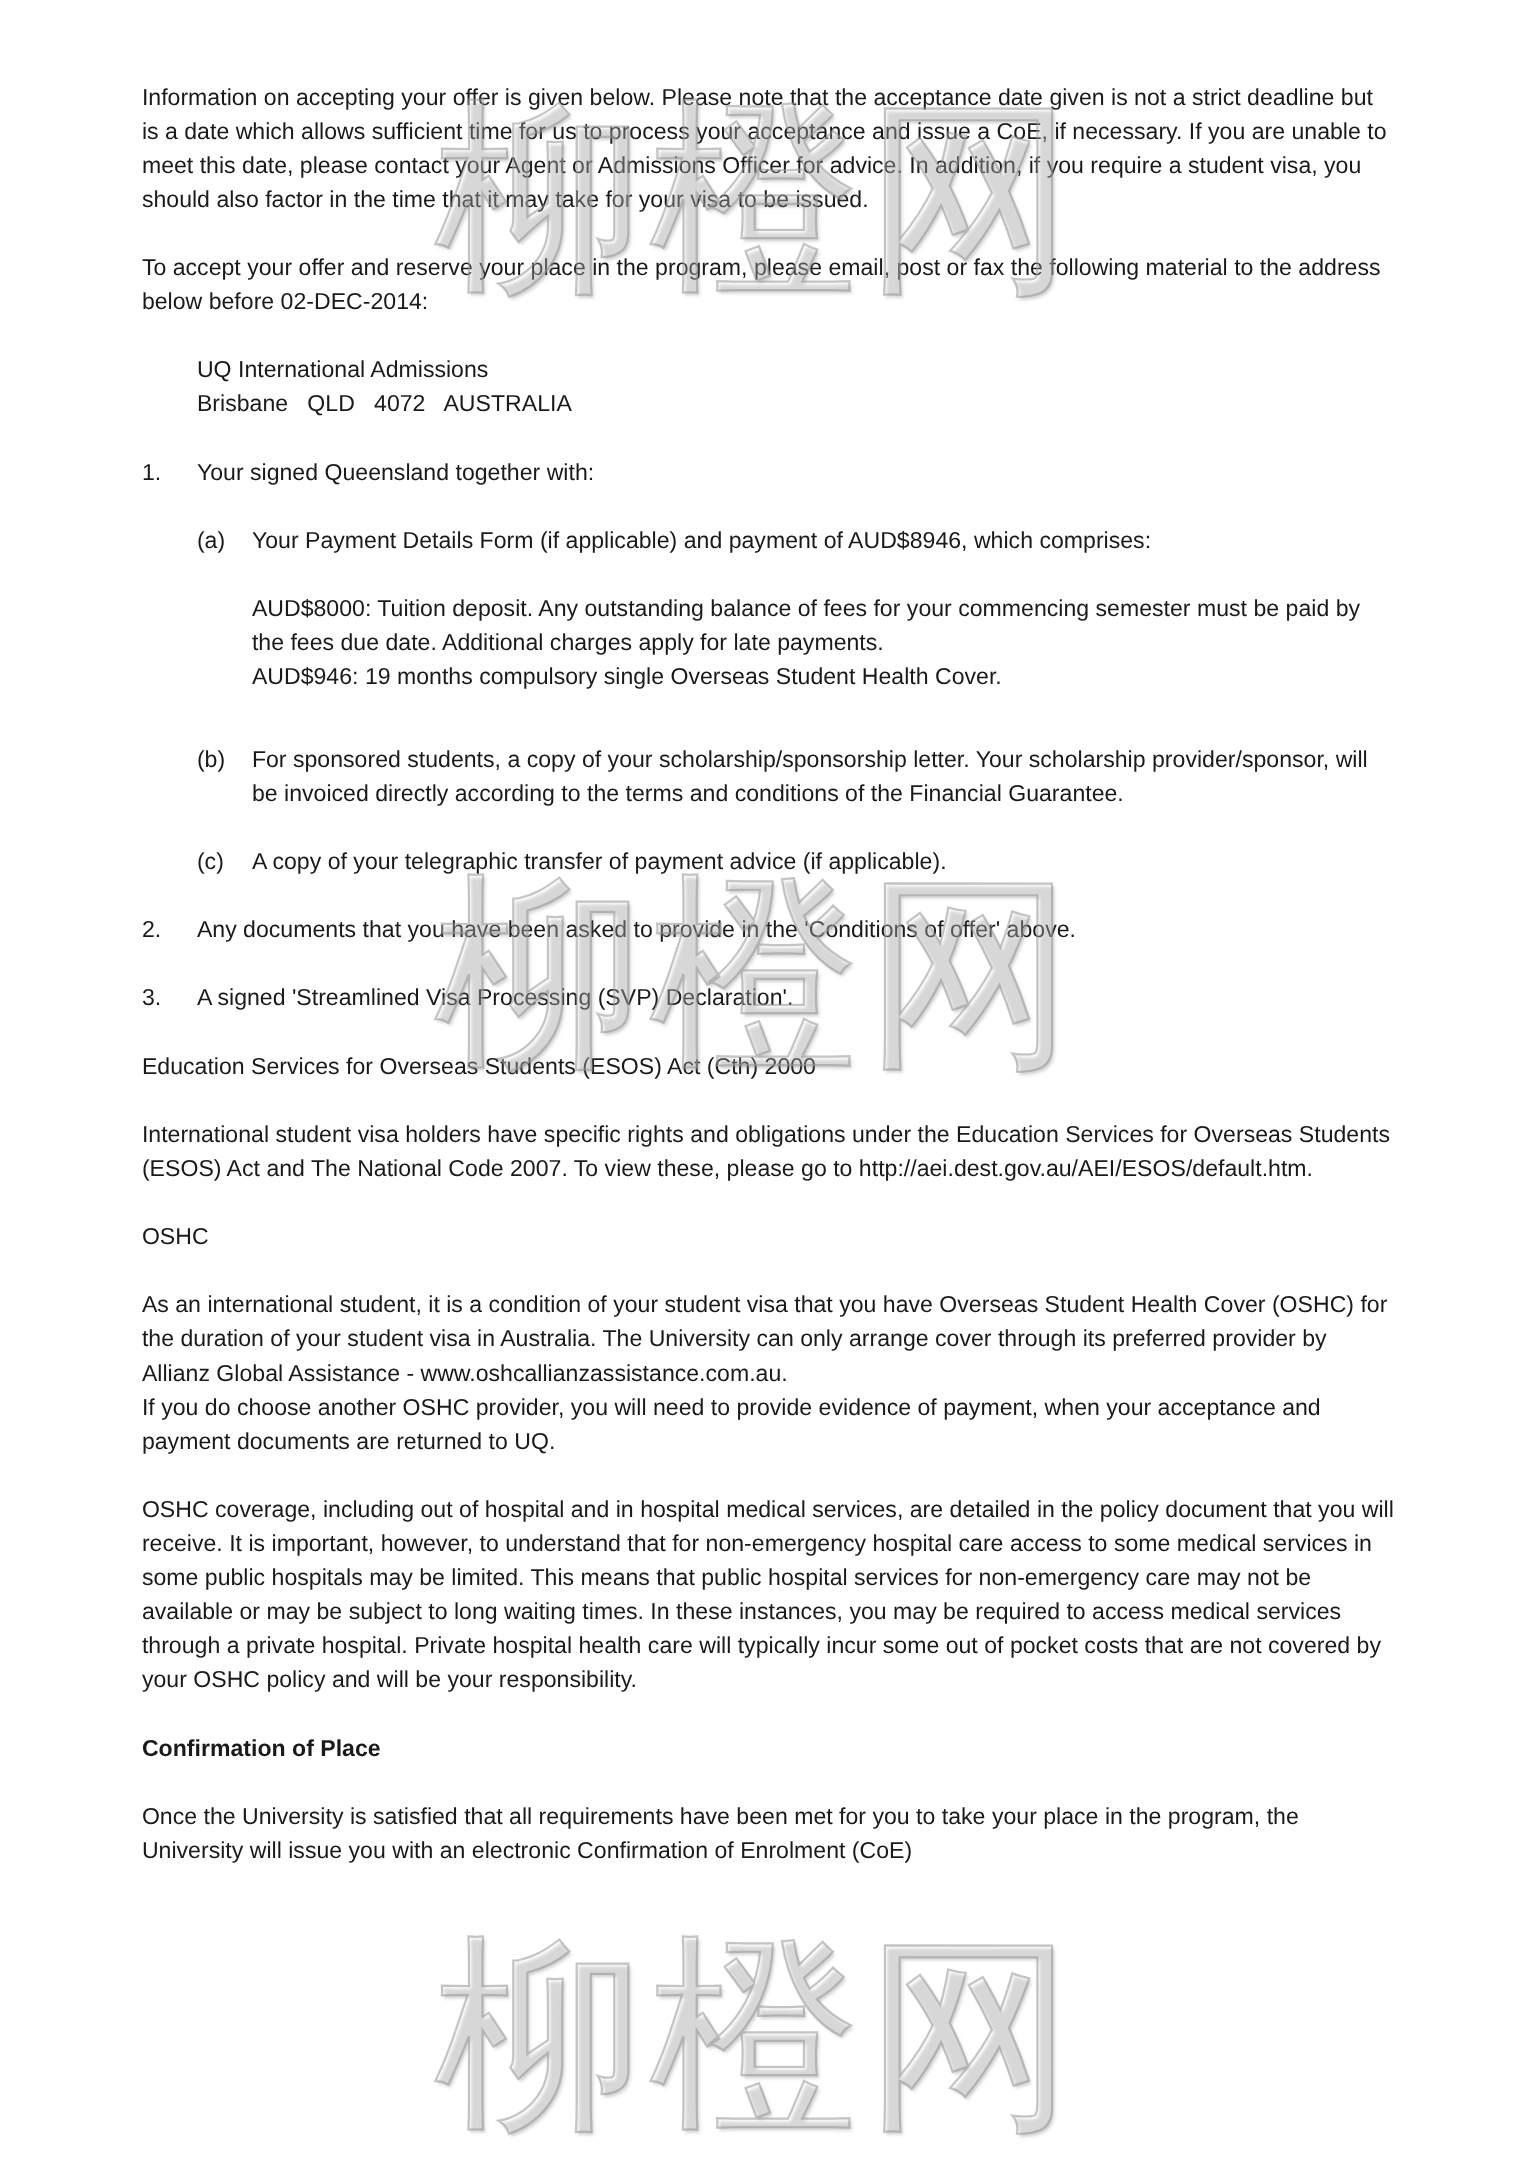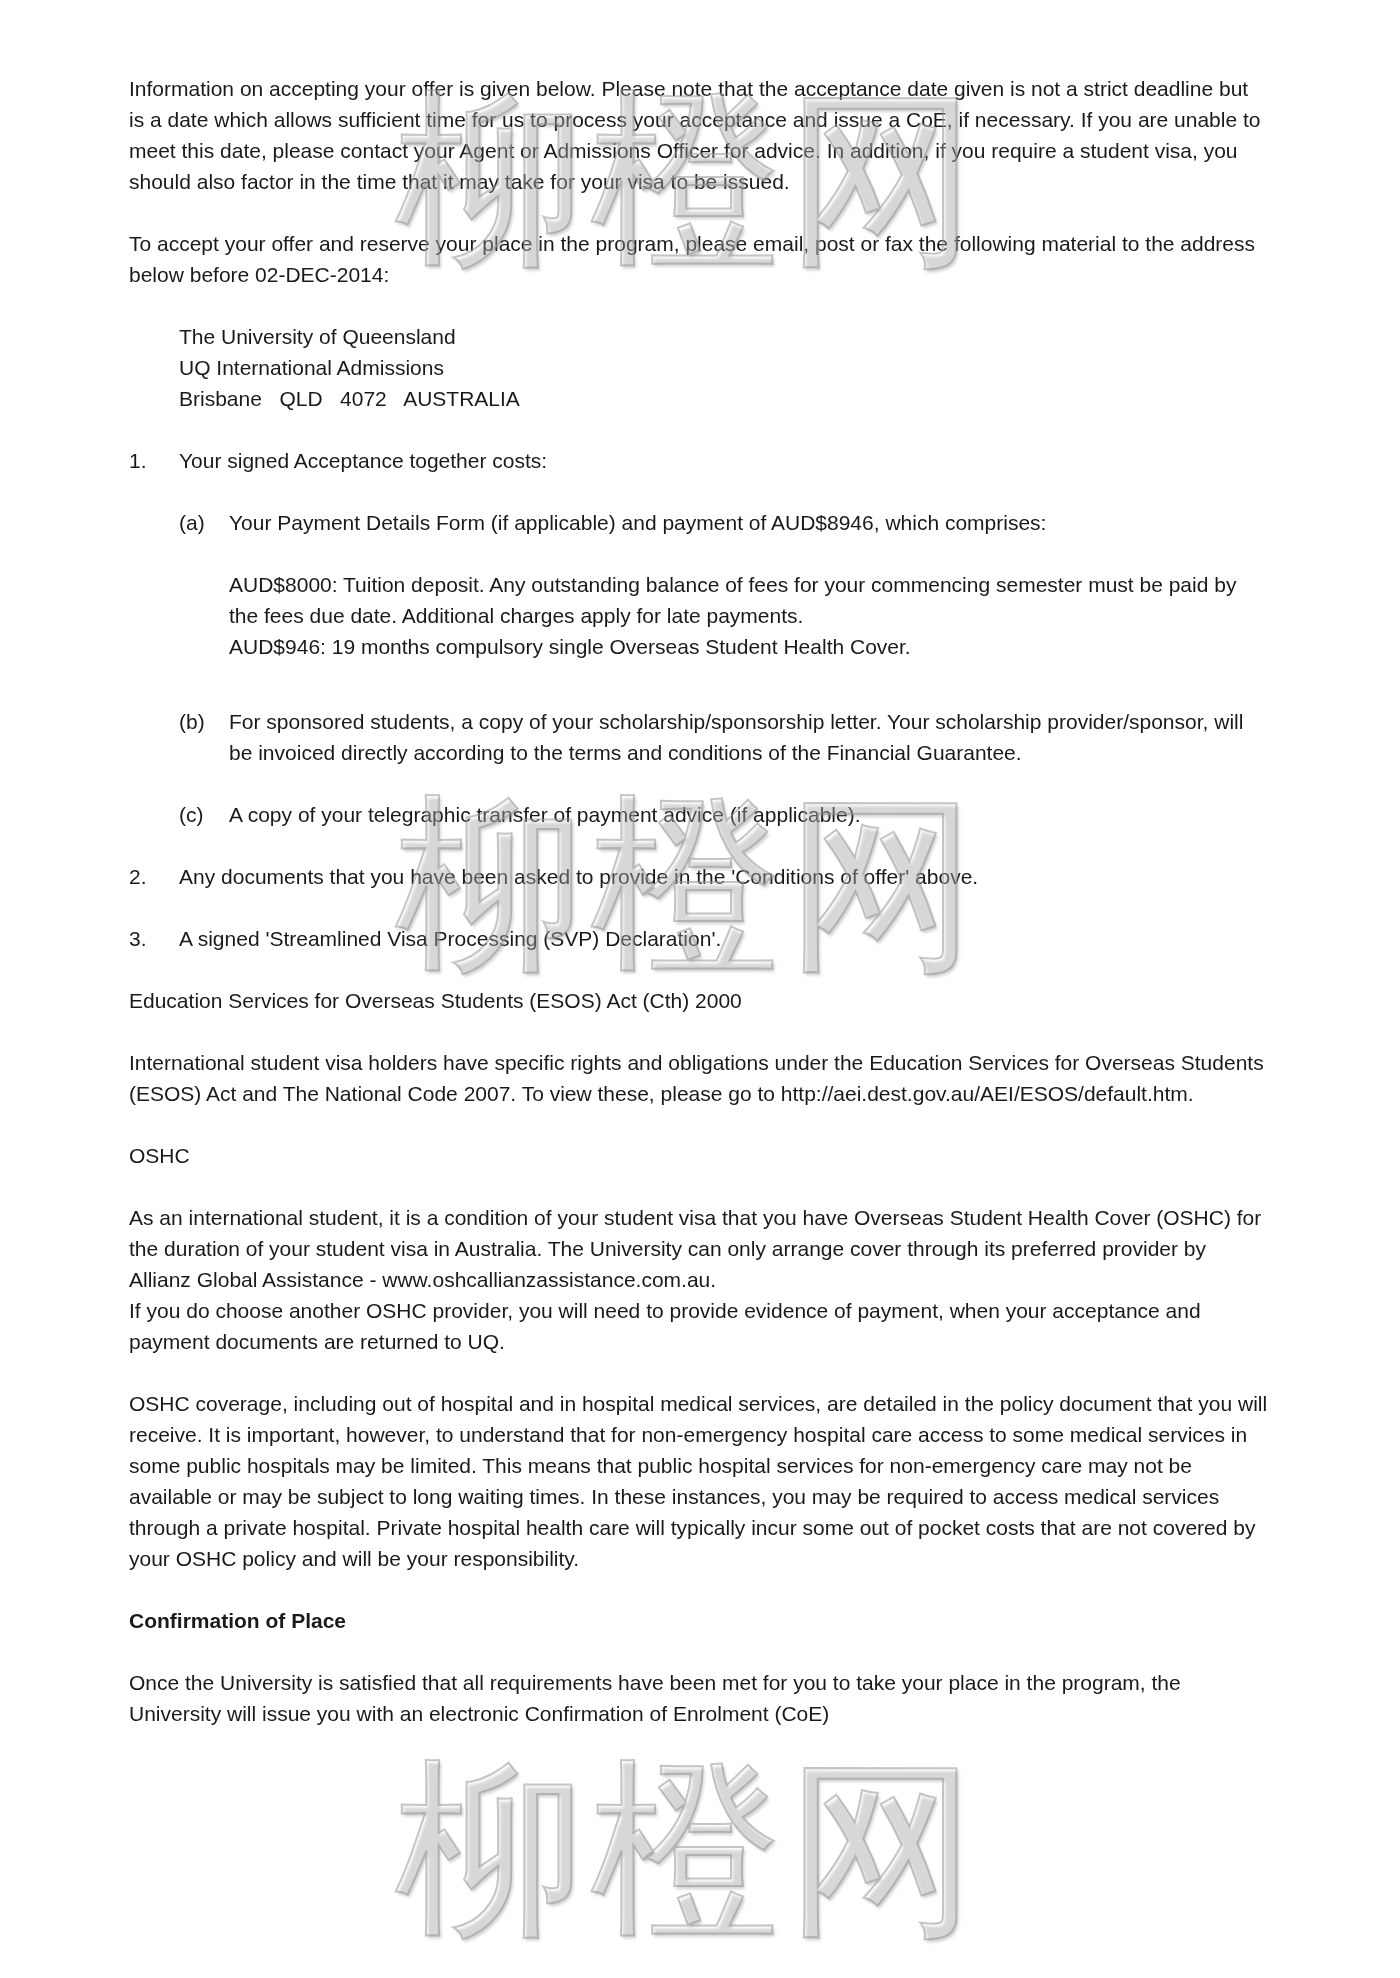--- a/index.html
+++ b/index.html
@@ -81,28 +81,27 @@
 </head>
 <body>
 
 <div class="page">
 
   <p class="para">Information on accepting your offer is given below. Please note that the acceptance date given is not a strict deadline but is a date which allows sufficient time for us to process your acceptance and issue a CoE, if necessary. If you are unable to meet this date, please contact your Agent or Admissions Officer for advice. In addition, if you require a student visa, you should also factor in the time that it may take for your visa to be issued.</p>
 
   <p class="para">To accept your offer and reserve your place in the program, please email, post or fax the following material to the address below before 02-DEC-2014:</p>
 
   <div class="address">
-    <div>The University of Queensland</div>
     <div>UQ International Admissions</div>
     <div>Brisbane   QLD   4072   AUSTRALIA</div>
   </div>
 
   <div class="num-item">
     <span class="num">1.</span>
-    <span class="txt">Your signed Acceptance together costs:</span>
+    <span class="txt">Your signed Queensland together with:</span>
   </div>
 
   <div class="sub-list">
     <div class="sub-item">
       <span class="lbl">(a)</span>
       <span class="txt">Your Payment Details Form (if applicable) and payment of AUD$8946, which comprises:</span>
     </div>
   </div>
 
   <div class="breakdown">

